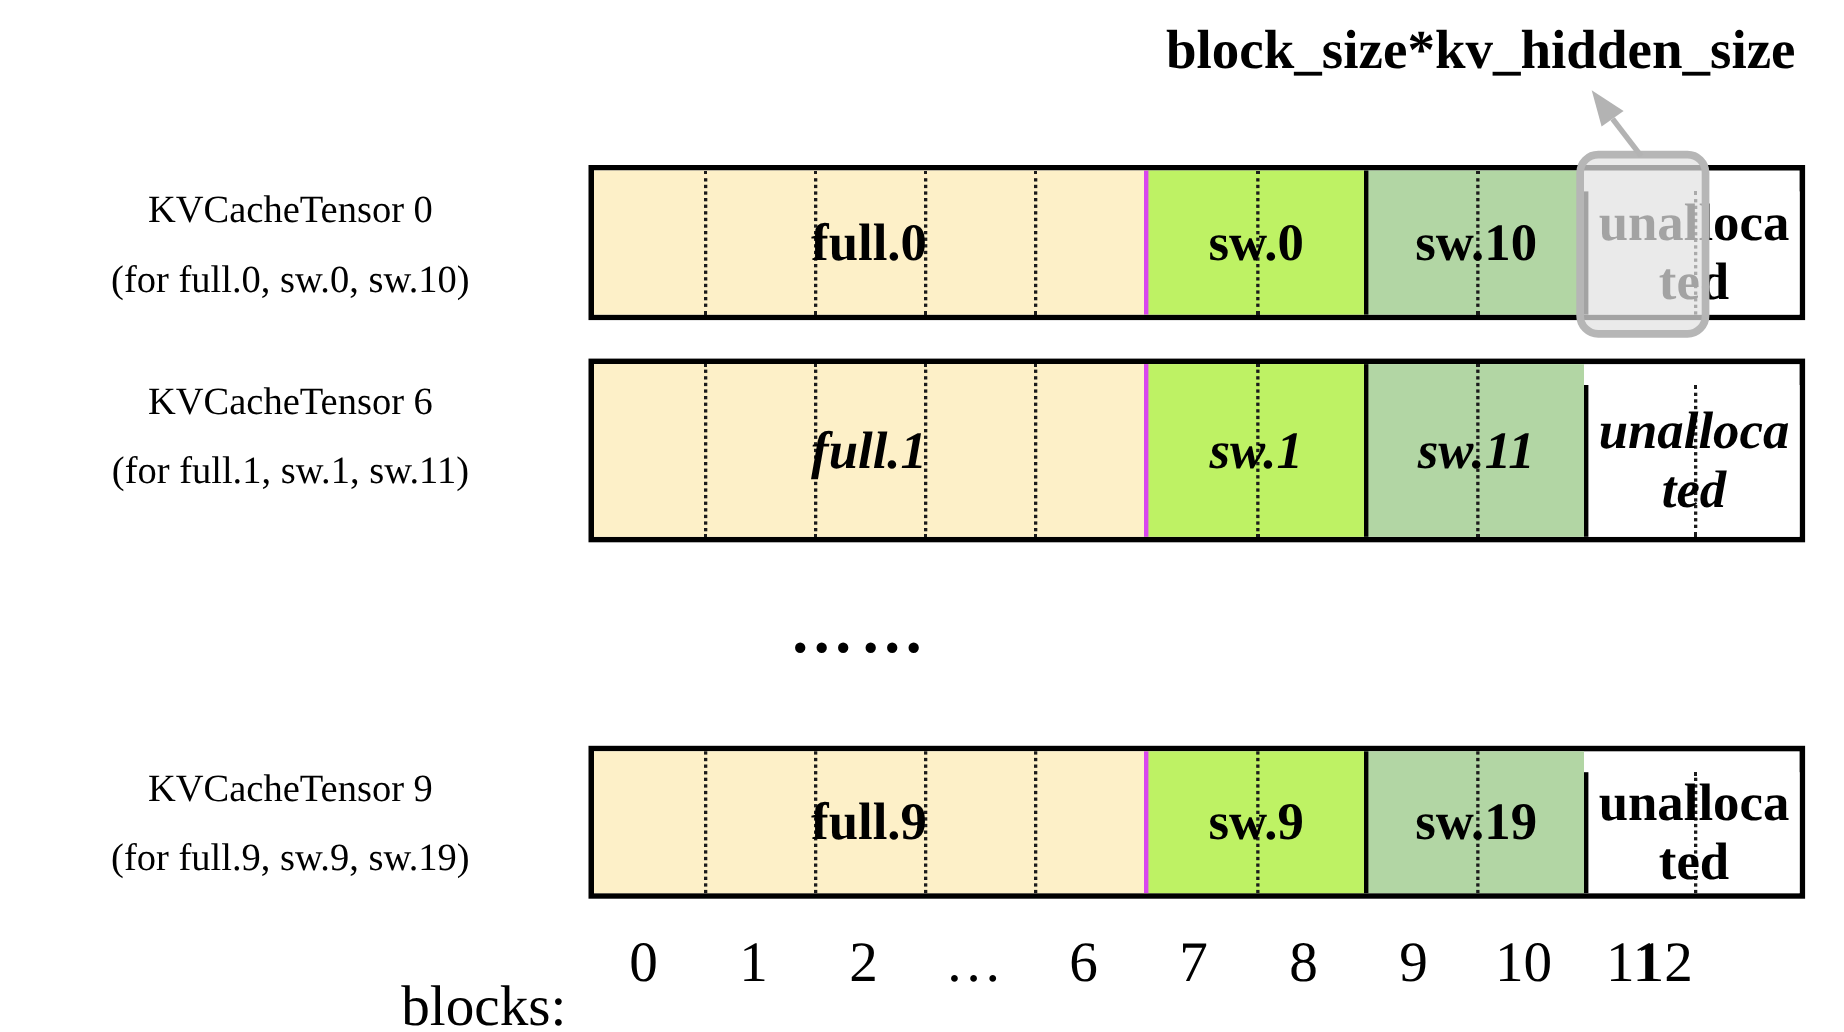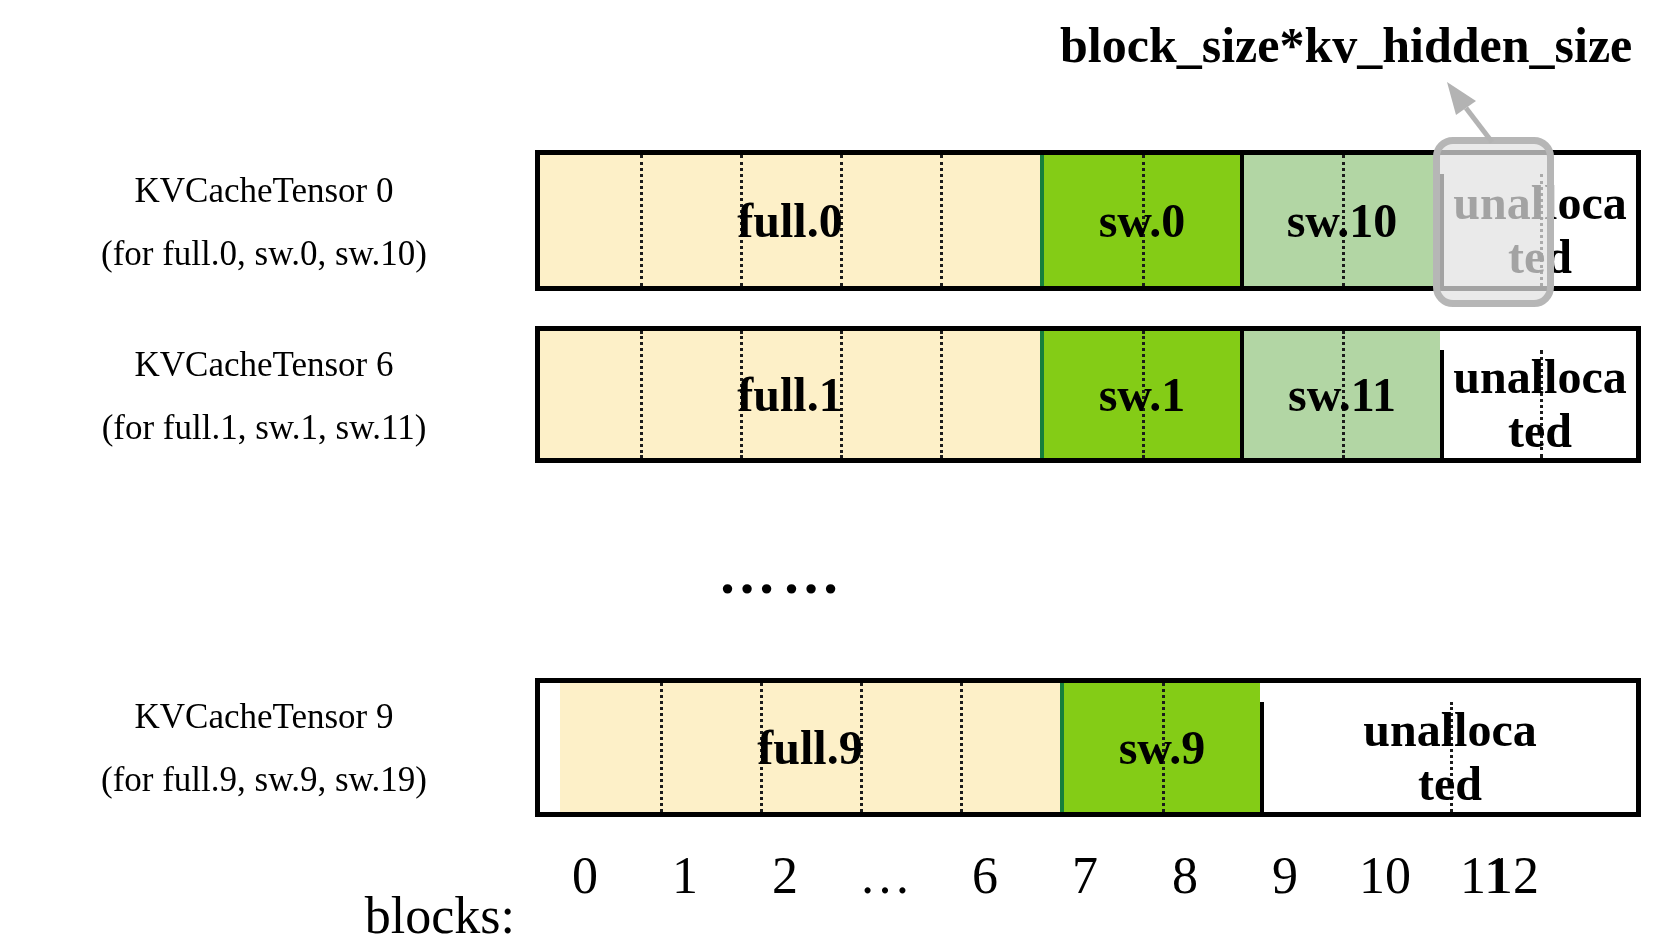--- a/index.html
+++ b/index.html
@@ -17,21 +17,21 @@
     text-align:center;font-size:35px;line-height:63px;
   }
   
   .bar{
     position:absolute;left:535px;width:1106px;
     border:5px solid #000;box-sizing:border-box;
     display:flex;background:#fff;
   }
   .seg{position:relative;box-sizing:border-box;}
   .seg-full{width:500px;background:#fdf0c8;}
-  .seg-swa {width:200px;background:#84cc16;border-left:4px solid #15803d;}
+  .seg-swa {width:200px;background:#bef264;border-left:4px solid #d946ef;}
   .seg-swb {width:200px;background:#b2d6a4;border-left:4px solid #000;}
   .seg-un  {flex:1;background:#ffffff;border-left:4px solid #000;margin-top:19px;}
   .dl{position:absolute;top:0;bottom:0;width:0;border-left:3px dotted #1b1b1b;}
   .p20{left:20%;} .p40{left:40%;} .p60{left:60%;} .p80{left:80%;} .p50{left:50%;}
   .seg-label{
     position:absolute;left:0;top:0;right:0;bottom:0;
     display:flex;align-items:center;justify-content:center;
     font-weight:bold;font-size:48px;z-index:2;
   }
   .unal-label{
@@ -98,21 +98,21 @@
         </span>
     </div>
   </div>
 
   <div class="block-highlight"></div>
 
   <div class="row-label" style="top:333px;">
     <div>KVCacheTensor 6</div>
     <div>(for full.1, sw.1, sw.11)</div>
   </div>
-  <div class="bar" style="top:326px;height:137px;">
+  <div class="bar" style="top:326px;height:167px;font-style:italic;">
     <div class="seg seg-full">
       <i class="dl p20"></i>
       <i class="dl p40"></i>
       <i class="dl p60"></i>
       <i class="dl p80"></i>
       <span class="seg-label">full.1</span>
     </div>
     <div class="seg seg-swa">
       <i class="dl p50"></i>
       <span class="seg-label">sw.1</span>
@@ -128,31 +128,35 @@
         </span>
     </div>
   </div>
 
   <div class="mid-ellipsis">……</div>
 
   <div class="row-label" style="top:685px;">
     <div>KVCacheTensor 9</div>
     <div>(for full.9, sw.9, sw.19)</div>
   </div>
-  <div class="bar" style="top:678px;height:139px;padding-left:20px;">
+  <div class="bar" style="top:678px;height:139px;">
     <div class="seg seg-full">
       <i class="dl p20"></i>
       <i class="dl p40"></i>
       <i class="dl p60"></i>
       <i class="dl p80"></i>
       <span class="seg-label">full.9</span>
     </div>
     <div class="seg seg-swa">
       <i class="dl p50"></i>
       <span class="seg-label">sw.9</span>
+    </div>
+    <div class="seg seg-swb">
+      <i class="dl p50"></i>
+      <span class="seg-label">sw.19</span>
     </div>
     <div class="seg seg-un">
       <i class="dl p50"></i>
       <span class="seg-label">
           <span class="unal-label">unallocated</span>
         </span>
     </div>
   </div>
 
   <div class="axis-label">blocks:</div>

